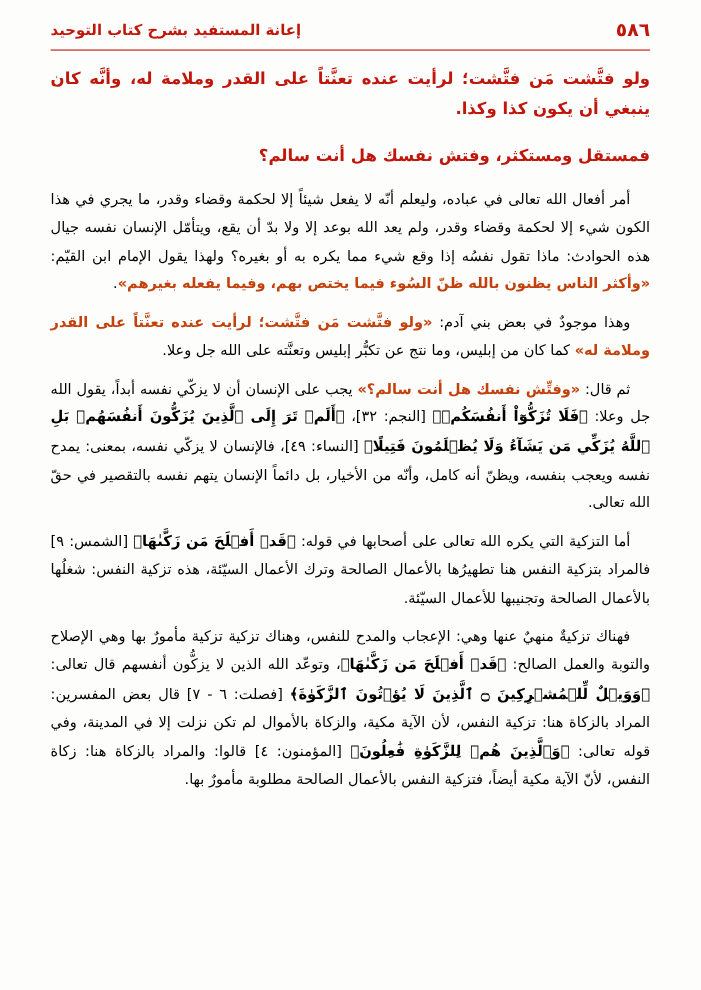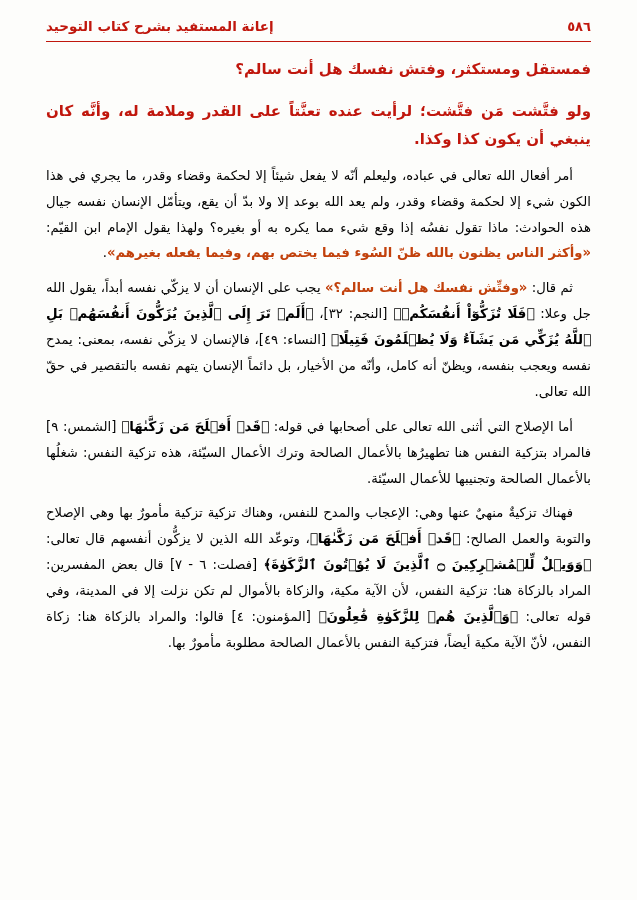--- a/index.html
+++ b/index.html
@@ -31,21 +31,21 @@
     color: #c0170d;
     font-size: 13.5px;
     font-weight: bold;
     padding-bottom: 5px;
   }
   .header-title {
     font-size: 13.5px;
     letter-spacing: 0;
   }
   .header-page {
-    font-size: 13px;
+    font-size: 17px;
     font-weight: bold;
     color: #c0170d;
     direction: rtl;
   }
   .rule {
     border: 0;
     border-top: 1.6px solid #c0170d;
     margin: 2px 0 12px 0;
   }
   
@@ -85,24 +85,25 @@
 
 <div class="page">
 
   <div class="header">
     <div class="header-page">٥٨٦</div>
     <div class="header-title">إعانة المستفيد بشرح كتاب التوحيد</div>
   </div>
 
   <hr class="rule">
 
+  <div class="heading">ولو فتَّشت مَن فتَّشت؛ لرأيت عنده تعنَّتاً على القدر وملامة له، وأنَّه كان ينبغي أن يكون كذا وكذا.</div>
+
   <div class="heading second">فمستقل ومستكثر، وفتش نفسك هل أنت سالم؟</div>
-
-  <div class="heading">ولو فتَّشت مَن فتَّشت؛ لرأيت عنده تعنَّتاً على القدر وملامة له، وأنَّه كان ينبغي أن يكون كذا وكذا.</div>
 
   <div id="body-content">
       <p class="body"><span>أمر أفعال الله تعالى في عباده، وليعلم أنّه لا يفعل شيئاً إلا لحكمة وقضاء وقدر، ما يجري في هذا الكون شيء إلا لحكمة وقضاء وقدر، ولم يعد الله بوعد إلا ولا بدّ أن يقع، ويتأمّل الإنسان نفسه جيال هذه الحوادث: ماذا تقول نفسُه إذا وقع شيء مما يكره به أو بغيره؟ ولهذا يقول الإمام ابن القيّم: </span><span class="red">«وأكثر الناس يظنون بالله ظنّ السُوء فيما يختص بهم، وفيما يفعله بغيرهم»</span><span>.</span></p>
+      <p class="body"><span>وهذا موجودٌ في بعض بني آدم: </span><span class="red">«ولو فتَّشت مَن فتَّشت؛ لرأيت عنده تعنَّتاً على القدر وملامة له»</span><span> كما كان من إبليس، وما نتج عن تكبُّر إبليس وتعنَّته على الله جل وعلا.</span></p>
       <p class="body"><span>ثم قال: </span><span class="red">«وفتِّش نفسك هل أنت سالم؟»</span><span> يجب على الإنسان أن لا يزكّي نفسه أبداً، يقول الله جل وعلا: </span><span class="quran">﴿فَلَا تُزَكُّوٓاْ أَنفُسَكُمۡ﴾</span><span> [النجم: ٣٢]، </span><span class="quran">﴿أَلَمۡ تَرَ إِلَى ٱلَّذِينَ يُزَكُّونَ أَنفُسَهُمۚ بَلِ ٱللَّهُ يُزَكِّي مَن يَشَآءُ وَلَا يُظۡلَمُونَ فَتِيلًا﴾</span><span> [النساء: ٤٩]، فالإنسان لا يزكّي نفسه، بمعنى: يمدح نفسه ويعجب بنفسه، ويظنّ أنه كامل، وأنّه من الأخيار، بل دائماً الإنسان يتهم نفسه بالتقصير في حقّ الله تعالى.</span></p>
-      <p class="body"><span>أما الإصلاح التي أثنى الله تعالى على أصحابها في قوله: </span><span class="quran">﴿قَدۡ أَفۡلَحَ مَن زَكَّىٰهَا﴾</span><span> [الشمس: ٩] فالمراد بتزكية النفس هنا تطهيرُها بالأعمال الصالحة وترك الأعمال السيّئة، هذه تزكية النفس: شغلُها بالأعمال الصالحة وتجنيبها للأعمال السيّئة.</span></p>
+      <p class="body"><span>أما التزكية التي يكره الله تعالى على أصحابها في قوله: </span><span class="quran">﴿قَدۡ أَفۡلَحَ مَن زَكَّىٰهَا﴾</span><span> [الشمس: ٩] فالمراد بتزكية النفس هنا تطهيرُها بالأعمال الصالحة وترك الأعمال السيّئة، هذه تزكية النفس: شغلُها بالأعمال الصالحة وتجنيبها للأعمال السيّئة.</span></p>
       <p class="body"><span>فهناك تزكيةٌ منهيٌ عنها وهي: الإعجاب والمدح للنفس، وهناك تزكية تزكية مأمورٌ بها وهي الإصلاح والتوبة والعمل الصالح: </span><span class="quran">﴿قَدۡ أَفۡلَحَ مَن زَكَّىٰهَا﴾</span><span>، وتوعّد الله الذين لا يزكُّون أنفسهم قال تعالى: </span><span class="quran">﴿وَوَيۡلٌ لِّلۡمُشۡرِكِينَ ۝ ٱلَّذِينَ لَا يُؤۡتُونَ ٱلزَّكَوٰةَ﴾</span><span> [فصلت: ٦ - ٧] قال بعض المفسرين: المراد بالزكاة هنا: تزكية النفس، لأن الآية مكية، والزكاة بالأموال لم تكن نزلت إلا في المدينة، وفي قوله تعالى: </span><span class="quran">﴿وَٱلَّذِينَ هُمۡ لِلزَّكَوٰةِ فَٰعِلُونَ﴾</span><span> [المؤمنون: ٤] قالوا: والمراد بالزكاة هنا: زكاة النفس، لأنّ الآية مكية أيضاً، فتزكية النفس بالأعمال الصالحة مطلوبة مأمورٌ بها.</span></p>
     </div>
 
 </div>
 
 </body></html>

